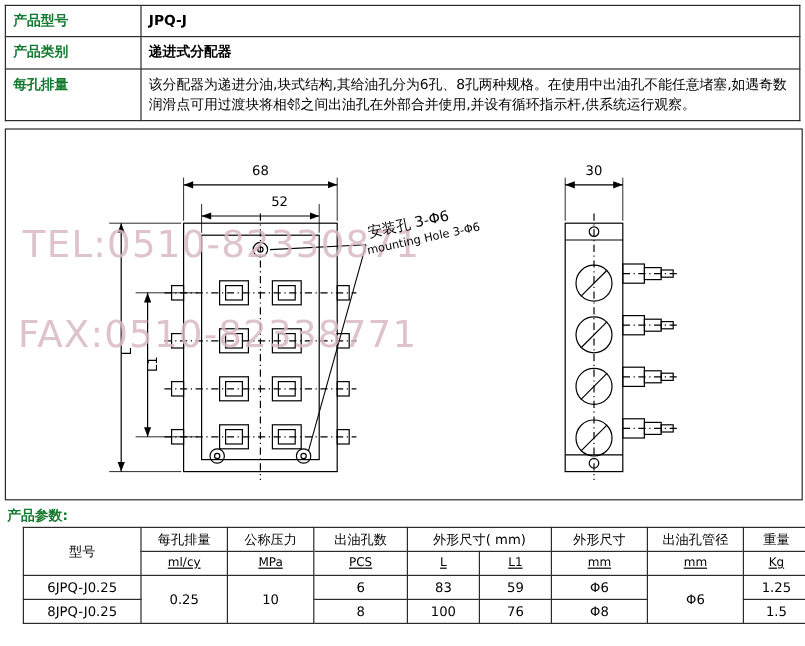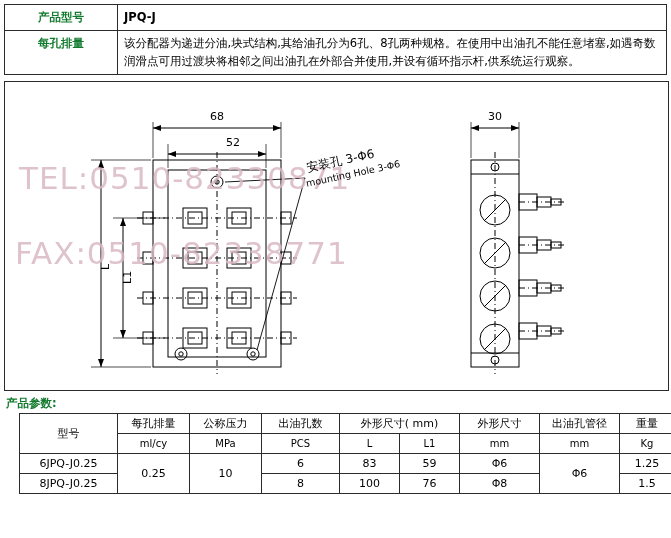--- a/index.html
+++ b/index.html
@@ -25,21 +25,21 @@
     padding:4px 6px;
     vertical-align:top;
     font-size:11.5px;
     line-height:1.5;
   }
   td.lbl{
     width:100px;
     color:#127a2e;
     font-weight:bold;
     white-space:nowrap;
-    text-align:center;
+    text-align:left;
   }
   td.val{color:#000;}
   td.val.bold{font-weight:bold;}
   .desc{font-size:11px;line-height:1.65;}
 
   
   .draw-wrap{
     position:relative;
     margin:6px 4px 0 4px;
     width:663px;height:308px;
@@ -96,21 +96,21 @@
     border-radius:30px;
   }
   table.params td,table.params th{
     border:1px solid #2b2b2b;
     text-align:center;
     padding:1px 2px;
     font-weight:normal;
     height:17px;
   }
   table.params .hdr{font-size:11px;}
-  table.params .unit{font-size:10px;}
+  table.params .unit{font-size:10px;text-decoration:underline;}
   .noborder-b{border-bottom:none !important;}
 
   
   .brand{
     position:absolute;
     left:424px;top:510px;
     font-size:15px;font-weight:bold;color:#17479e;
     letter-spacing:.5px;
   }
   .brand .cn{color:#111;margin-left:6px;font-size:15px;}
@@ -118,20 +118,24 @@
 </head>
 <body>
 
 <div class="page">
 
   <table class="info">
     <tbody>
         <tr>
       <td class="lbl">产品型号</td>
       <td class="val bold">JPQ-J</td>
+    </tr>
+    <tr>
+      <td class="lbl">产品类别</td>
+      <td class="val bold">递进式分配器</td>
     </tr>
     <tr>
       <td class="lbl">每孔排量</td>
       <td class="val desc">该分配器为递进分油,块式结构,其给油孔分为6孔、8孔两种规格。在使用中出油孔不能任意堵塞,如遇奇数润滑点可用过渡块将相邻之间出油孔在外部合并使用,并设有循环指示杆,供系统运行观察。</td>
     </tr>
   </tbody>
     </table>
 
   <div class="draw-wrap">
 

